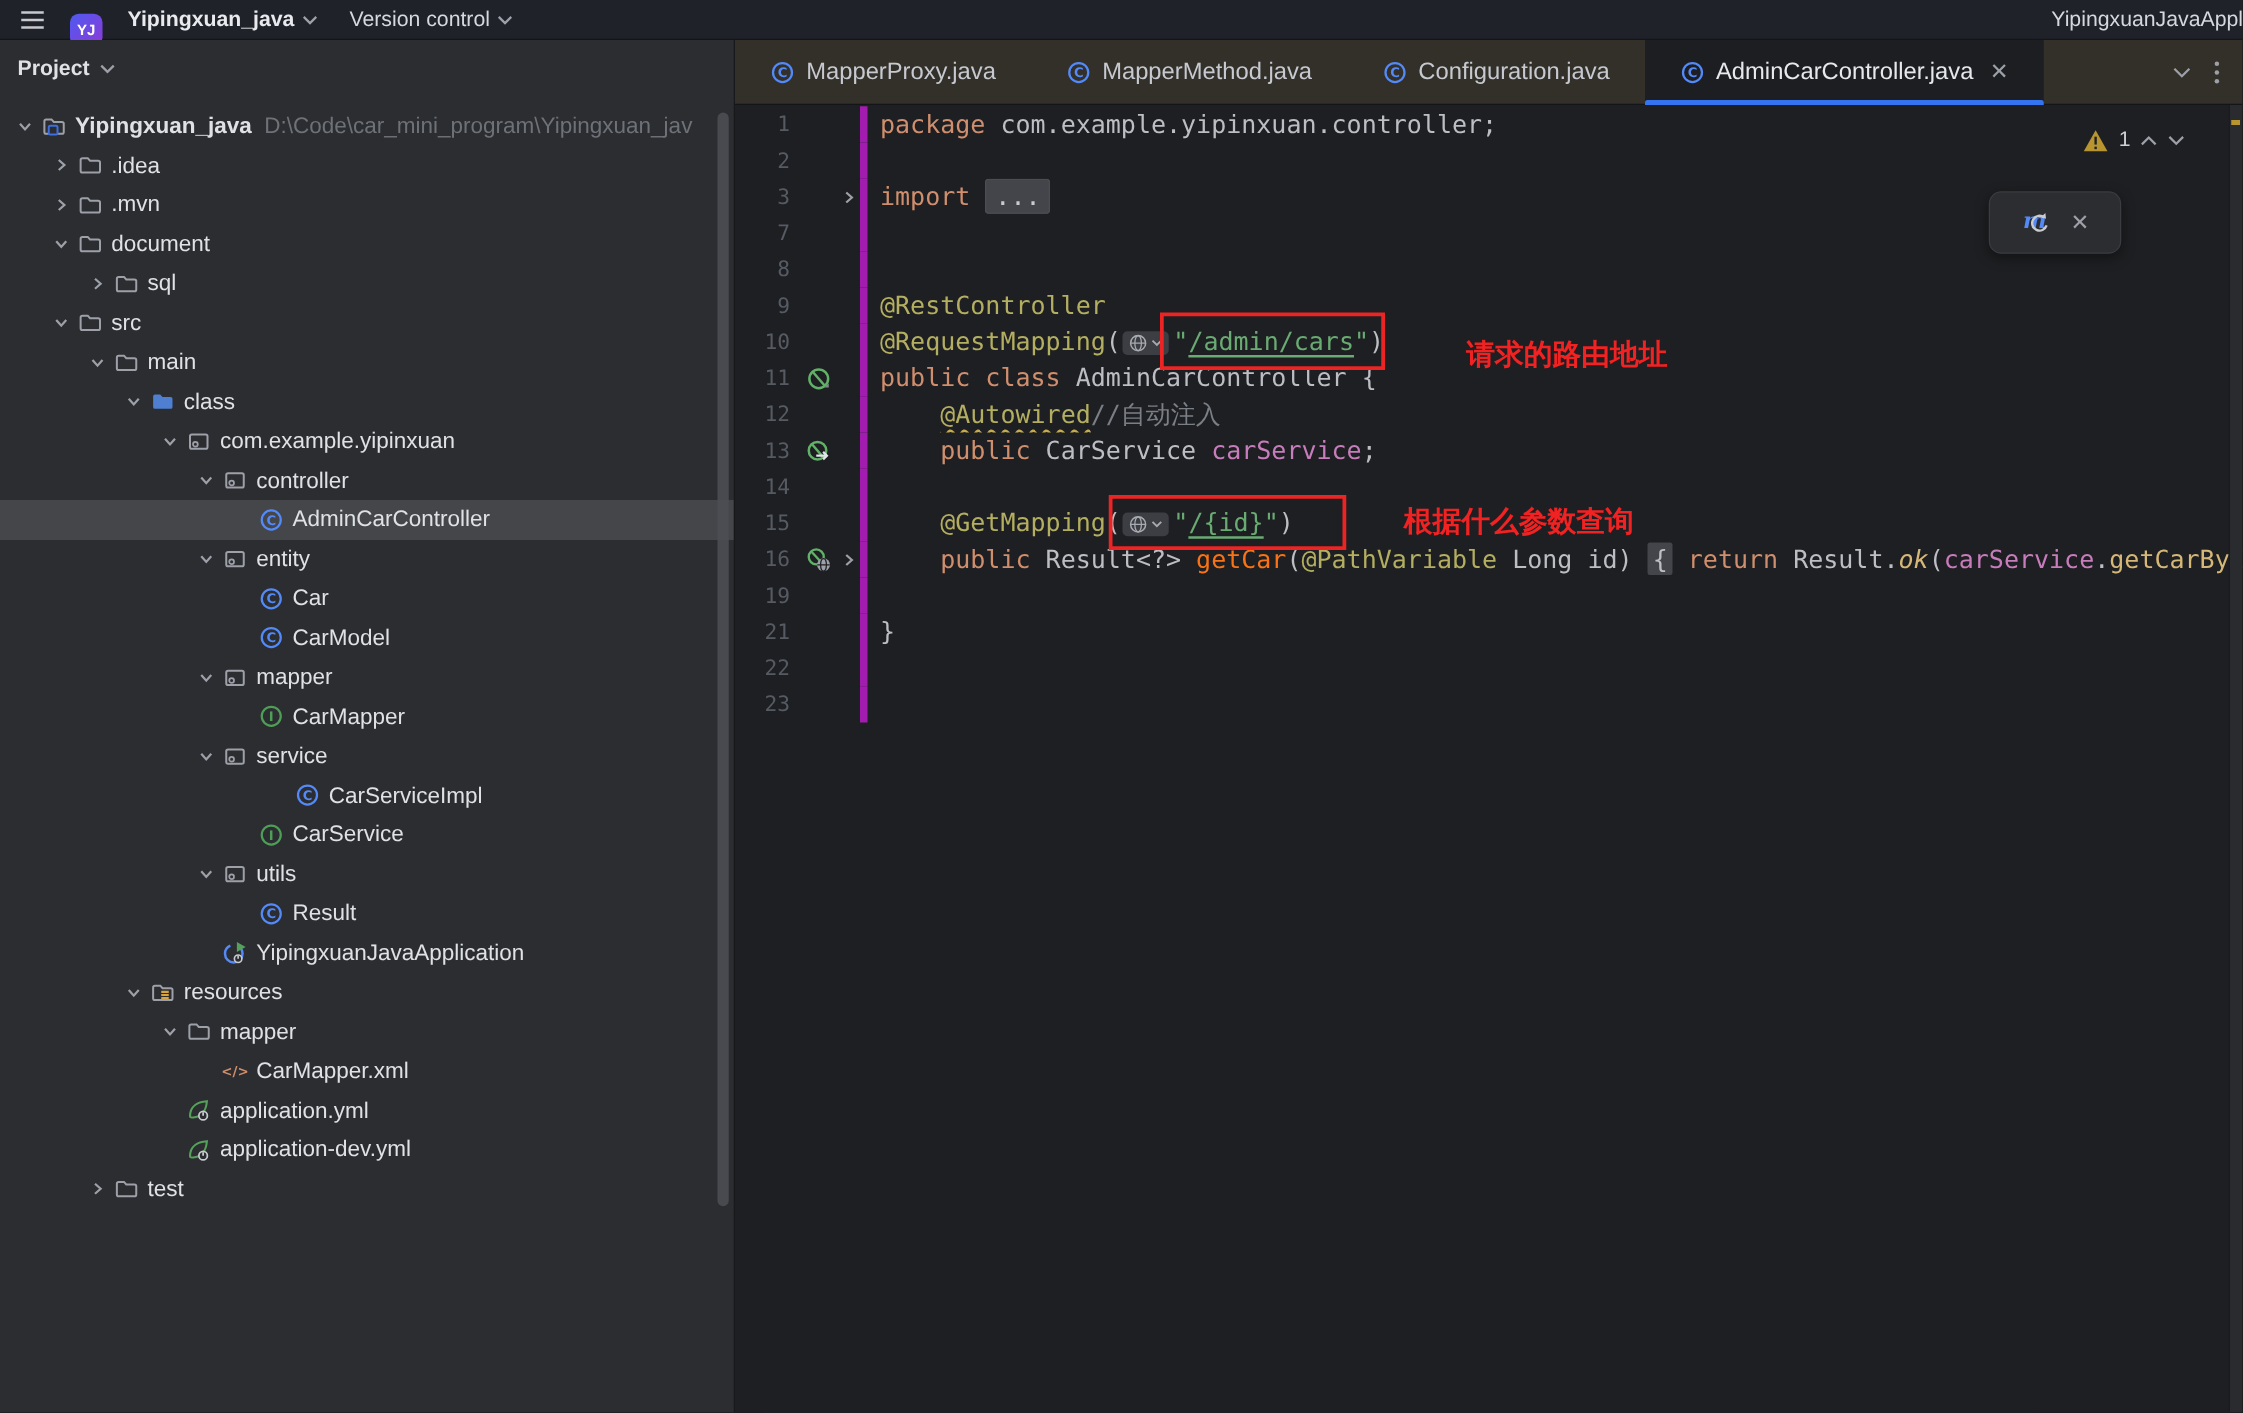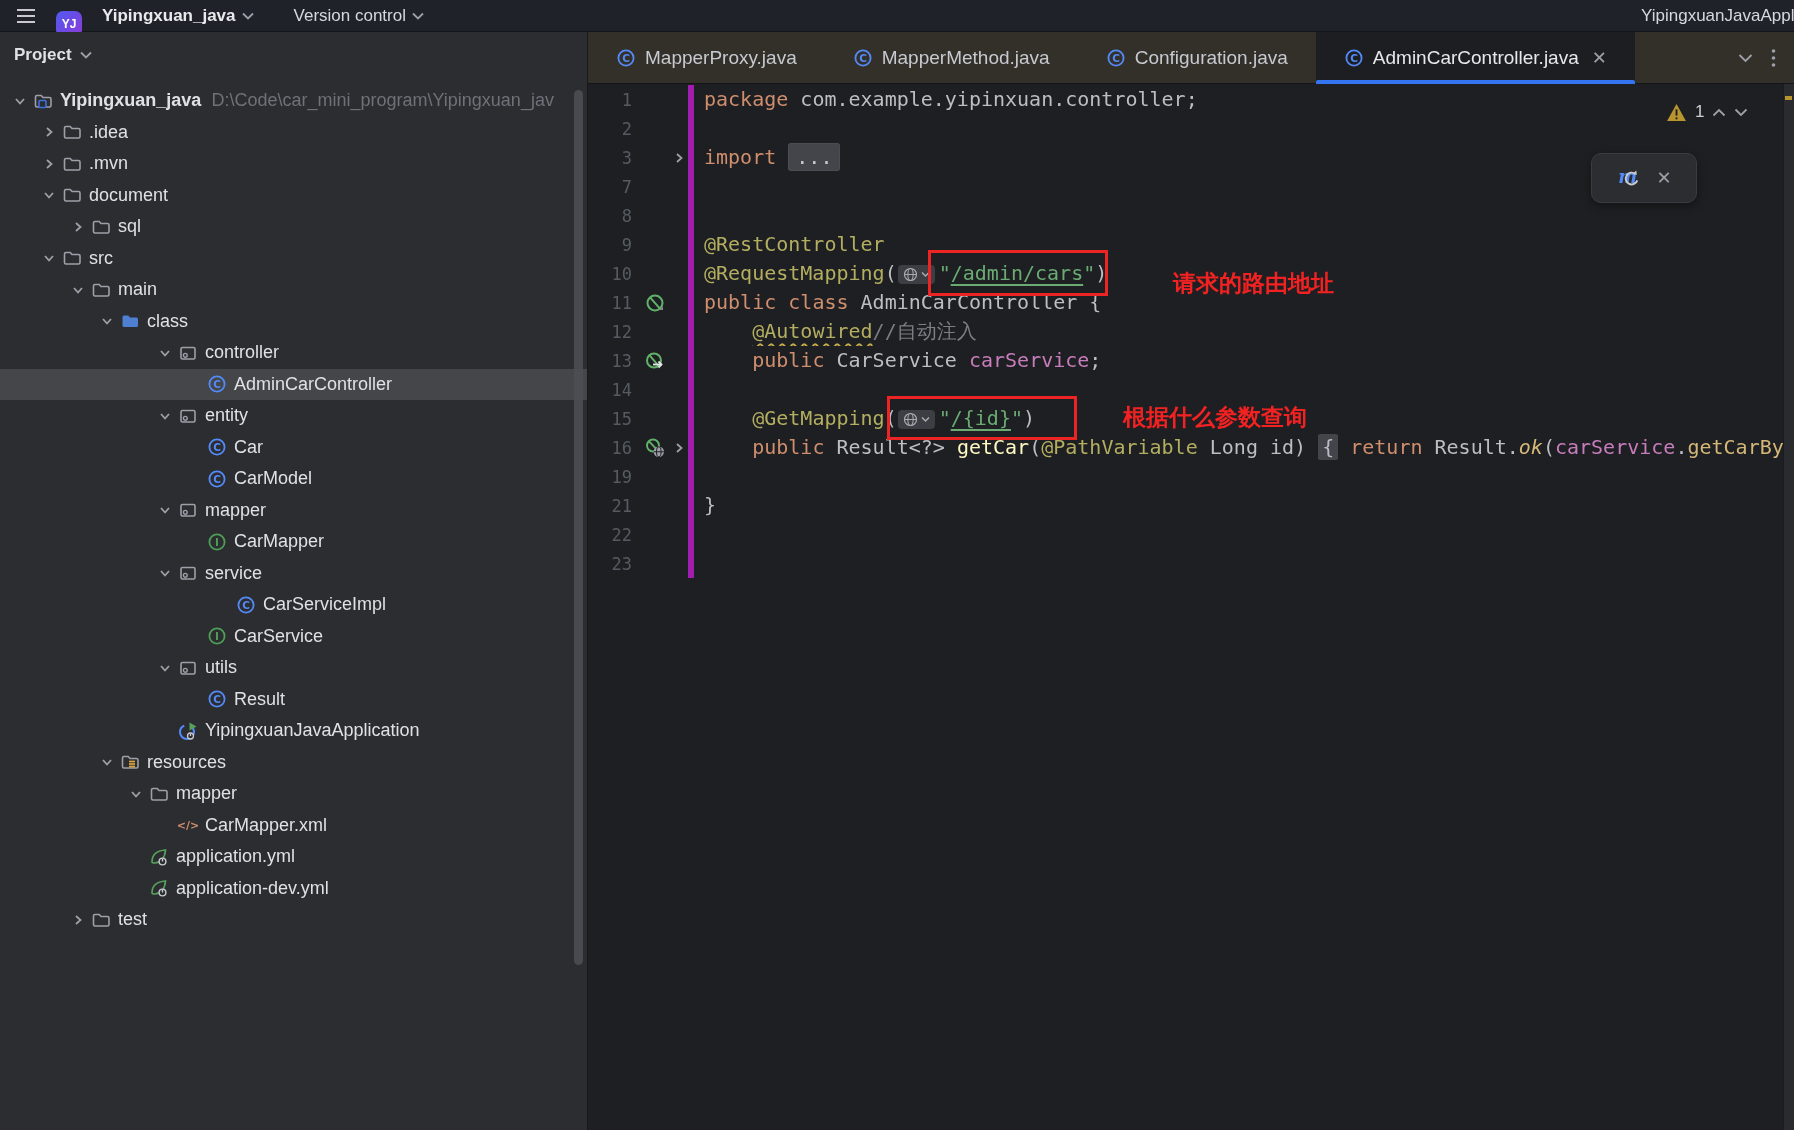--- a/index.html
+++ b/index.html
@@ -85,21 +85,21 @@
   .cl .fold { flex:0 0 18px; display:flex; align-items:center; justify-content:center; color:#9da0a8; }
   .cl .codes { flex:1 1 auto; border-left:6px solid #a21caf; padding-left:10px; white-space:pre; overflow:hidden; height:29px; line-height:29px; }
 
   .tok-kw   { color:#cf8e6d; }
   .tok-ann  { color:#b3ae60; }
   .tok-annw { color:#b3ae60; text-decoration:underline wavy #c7ad4a; text-decoration-thickness:1.5px; text-underline-offset:5px; }
   .tok-str  { color:#6aab73; }
   .tok-stru { color:#6aab73; text-decoration:underline; text-underline-offset:4px; }
   .tok-cm   { color:#7a7e85; }
   .tok-fld  { color:#c77dbb; }
-  .tok-mth  { color:#fef9c3;margin-top:27px; }
+  .tok-mth  { color:#f97316;margin-top:27px; }
   .tok-call { color:#d5b778; }
   .tok-calli{ color:#d5b778; font-style:italic; }
   .tok-pl   { color:#bcbec4; }
   .tok-brace{ background:#43454a; padding:1px 4px; border-radius:2px; color:#bcbec4; }
   .tok-foldbox { background:#43454a; border:1px solid #4b4d52; border-radius:3px; padding:1px 7px; color:#c8cbd0; }
   .inlay {
     display:inline-flex; align-items:center; gap:3px; vertical-align:middle;
     background:#3c3e43; border-radius:4px; padding:2px 5px; margin:0 4px 0 1px;
   }
 
@@ -144,21 +144,21 @@
         </g>
       </svg>
   </span>
   <span id="logo">YJ</span>
   <span class="tb-btn">
     <span class="tb-text bold">Yipingxuan_java</span>
     <svg width="12" height="8" viewBox="0 0 12 8">
         <path d="M1 1.5 L6 6.5 L11 1.5" fill="none" stroke="#9da0a8" stroke-width="1.8"></path>
       </svg>
   </span>
-  <span class="tb-btn" style="margin-left:14px">
+  <span class="tb-btn" style="">
     <span class="tb-text">Version control</span>
     <svg width="12" height="8" viewBox="0 0 12 8">
         <path d="M1 1.5 L6 6.5 L11 1.5" fill="none" stroke="#9da0a8" stroke-width="1.8"></path>
       </svg>
   </span>
   <span id="run-config">
     <svg width="22" height="22" viewBox="0 0 20 20">
       <path d="M3 15 C3 7 9 3.5 16.5 3 C16 10.5 12 15.5 5.5 16 C4.2 16 3 15.8 3 15 Z" fill="none" stroke="#57a05c" stroke-width="1.7"></path>
       <circle cx="13.5" cy="14.5" r="3.4" fill="#20222a" stroke="#c8cbd0" stroke-width="1.4"></circle>
       <line x1="13.5" y1="11.8" x2="13.5" y2="14.5" stroke="#c8cbd0" stroke-width="1.4"></line>
@@ -281,20 +281,35 @@
           <svg width="14" height="14" viewBox="0 0 14 14">
             <path d="M3 5 L7 9.5 L11 5" fill="none" stroke="#9da0a8" stroke-width="1.8"></path>
           </svg>
         </span>
         <span class="ticon">
           <svg width="20" height="20" viewBox="0 0 20 20">
             <path d="M2.5 6 a1.5 1.5 0 0 1 1.5-1.5 h4.2 l1.8 2 h6.5 a1.5 1.5 0 0 1 1.5 1.5 v6.5 a1.5 1.5 0 0 1 -1.5 1.5 h-12.5 a1.5 1.5 0 0 1 -1.5 -1.5 z" fill="#4e7fd0"></path>
           </svg>
         </span>
         <span class="tlabel">class</span>
+      </div>
+      <div class="tree-row">
+        <span class="indent" style="width:124px"></span>
+        <span class="chev">
+          <svg width="14" height="14" viewBox="0 0 14 14">
+            <path d="M3 5 L7 9.5 L11 5" fill="none" stroke="#9da0a8" stroke-width="1.8"></path>
+          </svg>
+        </span>
+        <span class="ticon">
+          <svg width="20" height="20" viewBox="0 0 20 20">
+            <rect x="3" y="4.5" width="14" height="11.5" rx="1.5" fill="none" stroke="#9da0a8" stroke-width="1.6"></rect>
+            <circle cx="7.3" cy="12.3" r="1.9" fill="none" stroke="#9da0a8" stroke-width="1.4"></circle>
+          </svg>
+        </span>
+        <span class="tlabel">com.example.yipinxuan</span>
       </div>
       <div class="tree-row">
         <span class="indent" style="width:153px"></span>
         <span class="chev">
           <svg width="14" height="14" viewBox="0 0 14 14">
             <path d="M3 5 L7 9.5 L11 5" fill="none" stroke="#9da0a8" stroke-width="1.8"></path>
           </svg>
         </span>
         <span class="ticon">
           <svg width="20" height="20" viewBox="0 0 20 20">

